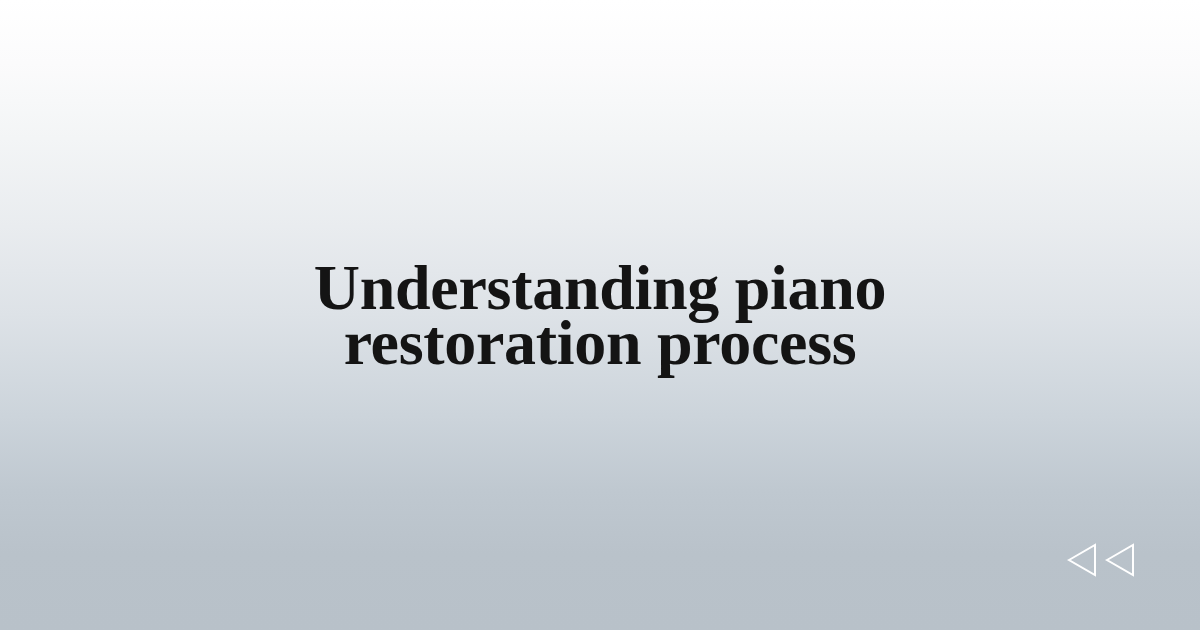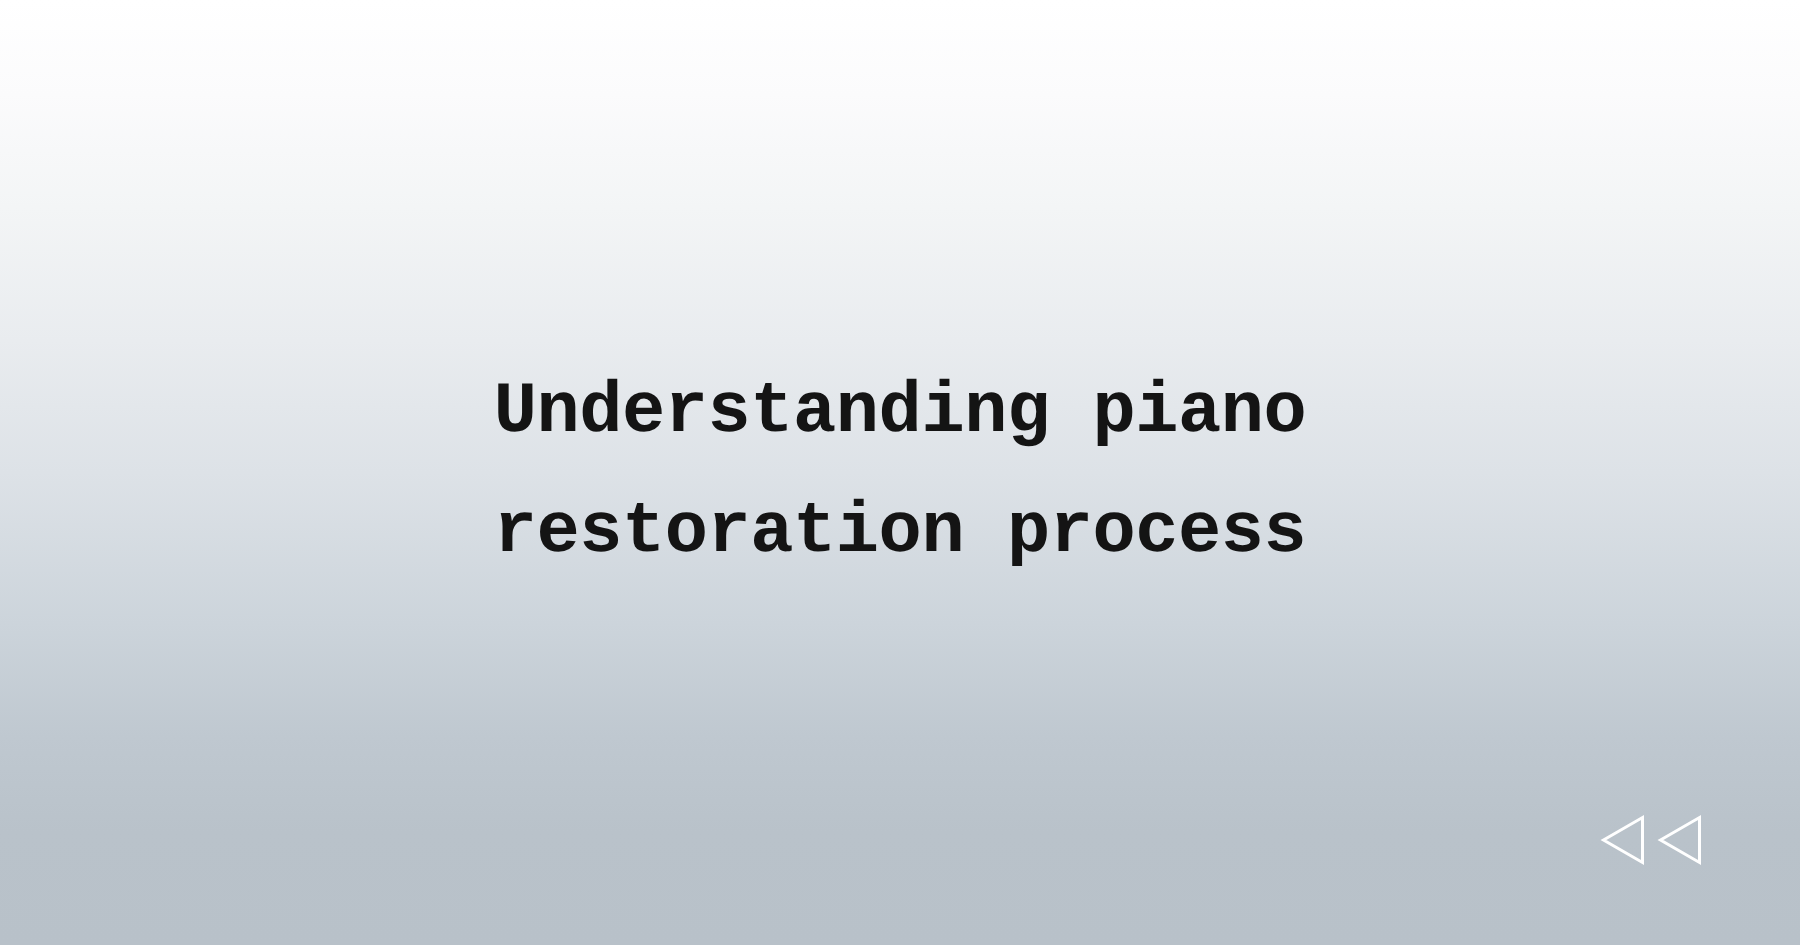--- a/index.html
+++ b/index.html
@@ -44,23 +44,23 @@
     align-items: center;
     justify-content: center;
     padding: 0 120px;
     box-sizing: border-box;
   }
 
   #slide-title {
     margin: 0;
     width: 840px;
     text-align: center;
-    font-family: Liberation Mono, monospace;
-    font-size: 48px;
-    line-height: 80px;
+    font-family: Liberation Serif, serif;
+    font-size: 64px;
+    line-height: 55px;
     font-weight: 700;
     letter-spacing: -0.3px;
     color: #141414;
     word-wrap: break-word;
   }
 
   
   #playback-controls {
     position: absolute;
     left: 1066px;

